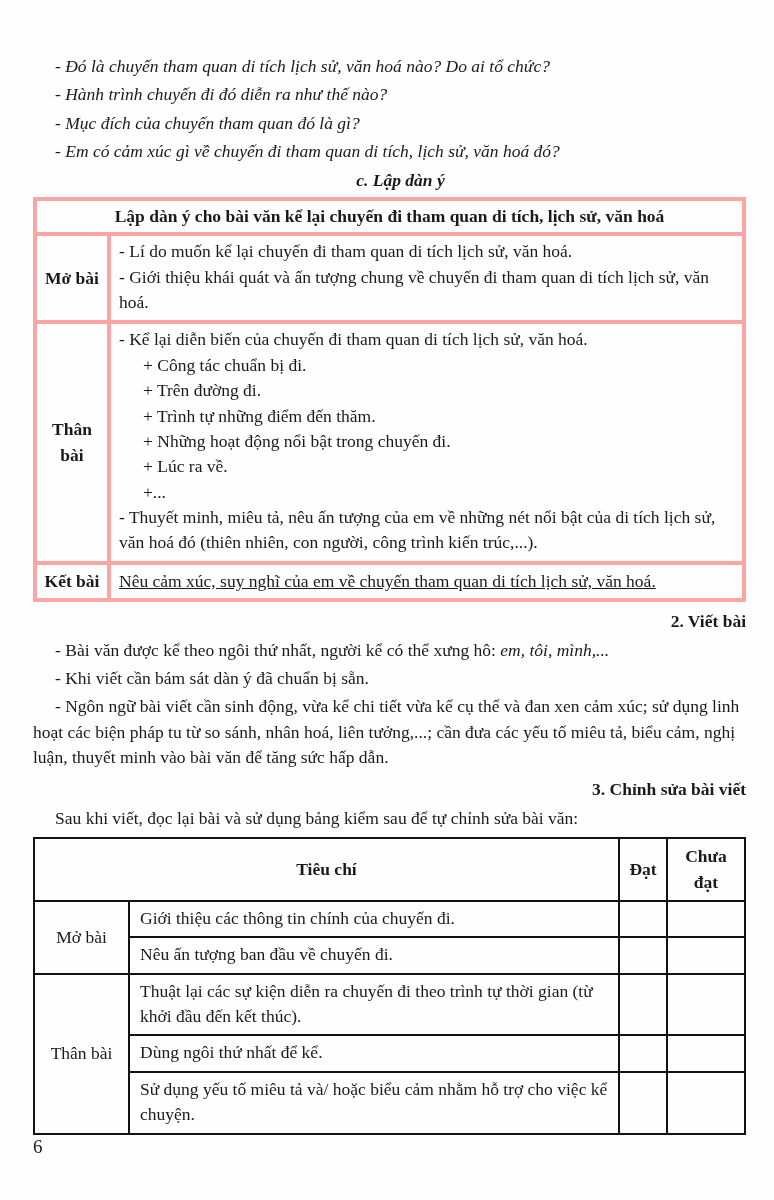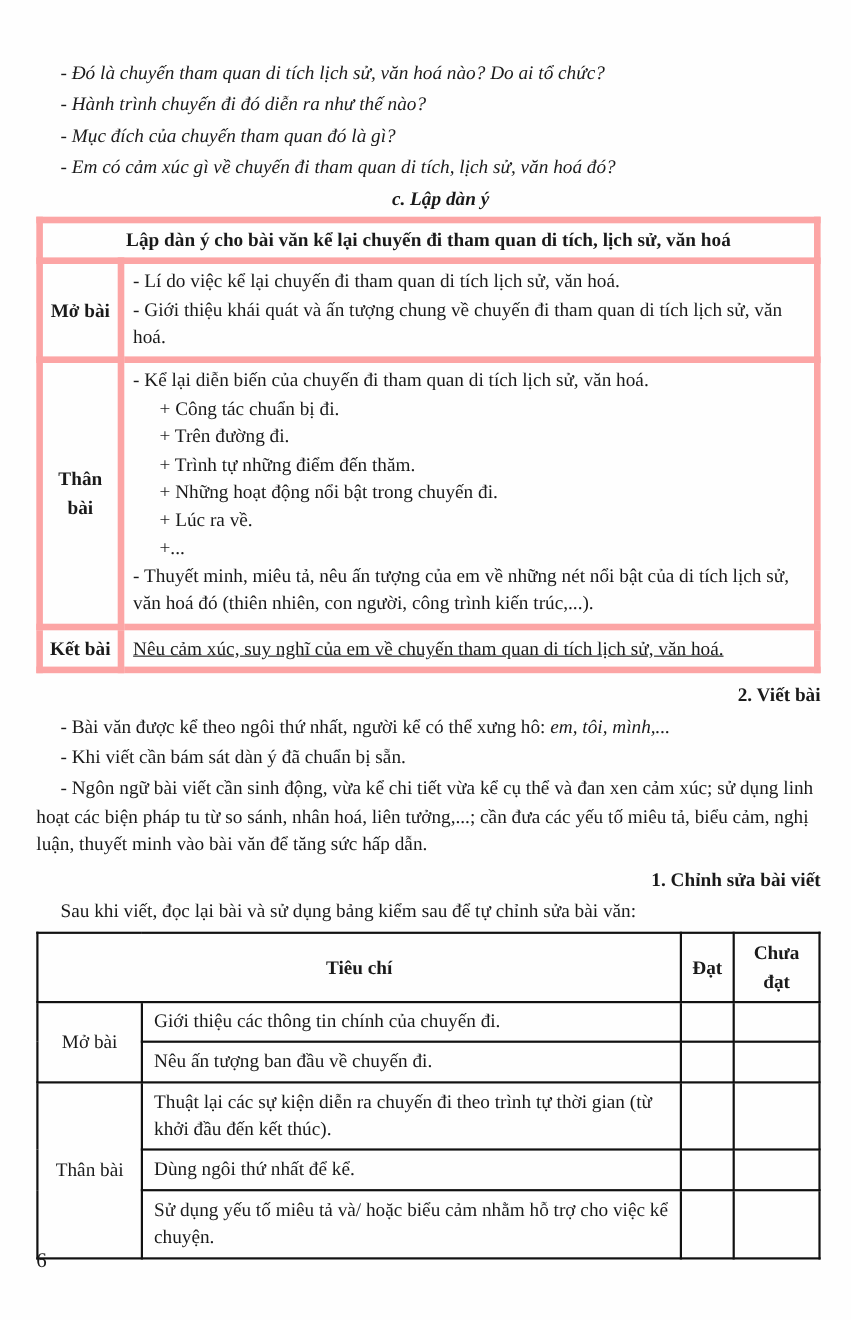--- a/index.html
+++ b/index.html
@@ -25,21 +25,21 @@
     font-weight:bold;
     font-style:italic;
     text-indent:22px;
     margin:3px 0 4px 0;
     text-align:center;
   }
 
   
   table { width:100%; border-collapse:collapse; }
   .outline-table { margin:2px 0 6px 0; }
-  .outline-table th, .outline-table td { border:6px solid #fca5a5; vertical-align:middle; }
+  .outline-table th, .outline-table td { border:4px solid #fca5a5; vertical-align:middle; }
   .outline-table .tbl-title {
     text-align:center;
     font-weight:bold;
     padding:3px 6px;
   }
   .outline-table .label-cell {
     width:74px;
     text-align:center;
     font-weight:bold;
     padding:2px 4px;
@@ -107,21 +107,21 @@
   <div class="heading-c">c. Lập dàn ý</div>
 
   <table class="outline-table">
     <tbody>
         <tr>
       <th class="tbl-title" colspan="2">Lập dàn ý cho bài văn kể lại chuyến đi tham quan di tích, lịch sử, văn hoá</th>
     </tr>
     <tr>
       <td class="label-cell">Mở bài</td>
       <td class="content-cell">
-        <div class="line">- Lí do việc kể lại chuyến đi tham quan di tích lịch sử, văn hoá.</div>
+        <div class="line">- Lí do muốn kể lại chuyến đi tham quan di tích lịch sử, văn hoá.</div>
         <div class="line">- Giới thiệu khái quát và ấn tượng chung về chuyến đi tham quan di tích lịch sử, văn hoá.</div>
       </td>
     </tr>
     <tr>
       <td class="label-cell">Thân bài</td>
       <td class="content-cell">
         <div class="line">- Kể lại diễn biến của chuyến đi tham quan di tích lịch sử, văn hoá.</div>
         <div class="line sub">+ Công tác chuẩn bị đi.</div>
         <div class="line sub">+ Trên đường đi.</div>
         <div class="line sub">+ Trình tự những điểm đến thăm.</div>
@@ -138,21 +138,21 @@
       </td>
     </tr>
   </tbody>
     </table>
 
   <div class="sec-heading">2. Viết bài</div>
   <div class="para"><span>- Bài văn được kể theo ngôi thứ nhất, người kể có thể xưng hô: </span><span class="italic">em, tôi, mình,...</span></div>
   <div class="para">- Khi viết cần bám sát dàn ý đã chuẩn bị sẵn.</div>
   <div class="para">- Ngôn ngữ bài viết cần sinh động, vừa kể chi tiết vừa kể cụ thể và đan xen cảm xúc; sử dụng linh hoạt các biện pháp tu từ so sánh, nhân hoá, liên tưởng,...; cần đưa các yếu tố miêu tả, biểu cảm, nghị luận, thuyết minh vào bài văn để tăng sức hấp dẫn.</div>
 
-  <div class="sec-heading">1. Chỉnh sửa bài viết</div>
+  <div class="sec-heading">3. Chỉnh sửa bài viết</div>
   <div class="para">Sau khi viết, đọc lại bài và sử dụng bảng kiểm sau để tự chỉnh sửa bài văn:</div>
 
   <table class="checklist-table">
     <colgroup>
       <col class="c-label">
         <col class="c-crit">
         <col class="c-pass">
         <col class="c-fail">
     </colgroup>
     <tbody>

